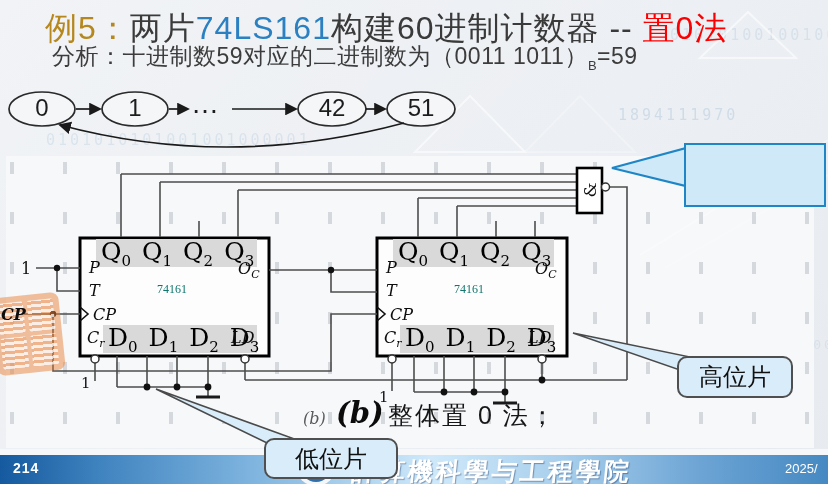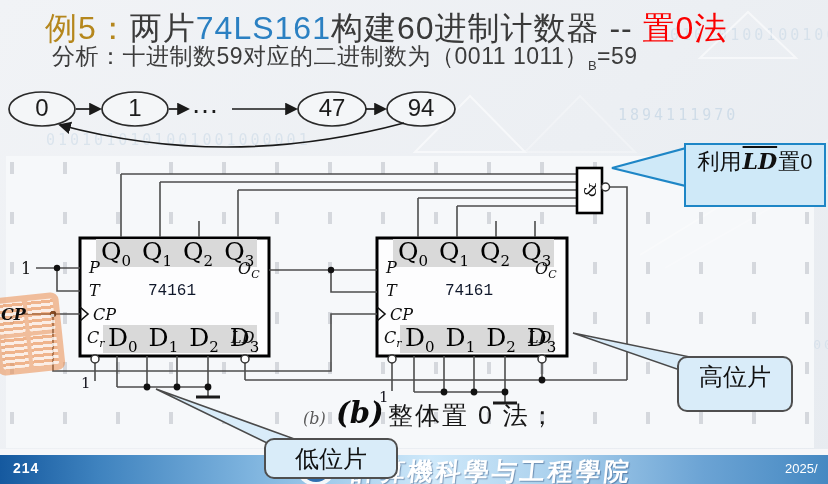--- a/index.html
+++ b/index.html
@@ -19,35 +19,35 @@
   .t2 { left:52px; top:41px; font-size:23px; font-weight:500; color:#3c3c3c; letter-spacing:0.5px; white-space:nowrap; z-index:3;}
   .t2 sub { font-size:13px; }
   
   .wm { font-family:"DejaVu Sans Mono",monospace; color:#b9cee0; letter-spacing:3px; font-size:15px; opacity:.55; z-index:0; white-space:nowrap;}
   
   .statenum { font-size:24px; color:#1c1c1c; text-align:center; z-index:3; }
   .dots { font-size:28px; color:#1c1c1c; z-index:3; letter-spacing:2px;}
   
   .pin { font-family:"DejaVu Serif",serif; font-style:italic; font-size:16px; color:#0d0d0d; z-index:3; white-space:nowrap;}
   .pin .ssub, .pin sub { font-size:11px; }
-  .chipnum { font-family:Liberation Mono, monospace; font-size:16px; color:#0f172a; z-index:3;}
+  .chipnum { font-family:Liberation Serif, serif; font-size:12px; color:#0f766e; z-index:3;}
   .qd { font-family:"DejaVu Serif",serif; font-size:25px; color:#000000; z-index:3; white-space:nowrap;}
   .qd .pr { margin-right:11px; }
   .qd sub { font-size:15px; }
   .serifnum { font-family:"DejaVu Serif",serif; font-size:16px; color:#0d0d0d; z-index:3;}
   .chipset { position:absolute; inset:0; z-index:3; pointer-events:none;}
   .chipset.high { transform:translateX(297px); }
   
   .callout1 { left:684px; top:143px; width:142px; height:64px; background:#cfe9f8;
               border:2.5px solid #1e86c6; z-index:4; padding-top:2px;}
   .c1line { text-align:center; font-size:22px; line-height:28px; color:#101010; font-weight:500;}
   .ld-ol { font-family:"DejaVu Serif",serif; font-style:italic; text-decoration:overline; font-weight:600; padding:0 1px;}
   .callout2 { background:#d9ecf9; border:2px solid #4f4f4f; border-radius:10px; z-index:5;
               text-align:center; color:#101010; font-weight:500;}
-  .callout-high { left:677px; top:356px; width:116px; height:56px; font-size:24px; line-height:38px; }
+  .callout-high { left:677px; top:356px; width:116px; height:42px; font-size:24px; line-height:38px; }
   .callout-low  { left:264px; top:438px; width:134px; height:41px; font-size:24px; line-height:37px; }
   
   .cap-small { left:303px; top:409px; font-family:"DejaVu Serif",serif; font-style:italic; font-size:16px; color:#5a5a5a; z-index:3;}
   .cap-b { left:336px; top:396px; font-family:"DejaVu Serif",serif; font-style:italic; font-weight:bold; font-size:29px; color:#0b0b0b; z-index:3;}
   .cap-text { left:388px; top:399px; font-size:25px; font-weight:500; color:#161616; letter-spacing:2px; z-index:3; white-space:nowrap;}
   .cr-tie { font-family:"DejaVu Serif",serif; font-size:15px; color:#14141e; z-index:3; }
   
   .seal { left:-6px; top:295px; width:68px; height:78px; transform:rotate(-6deg);
           background:rgba(235,126,52,.48); border-radius:8px; z-index:2;
           display:grid; grid-template-columns:1fr 1fr; grid-template-rows:1fr 1fr; gap:4px; padding:6px;}
@@ -235,22 +235,22 @@
 <div class="abs t1">
   <span class="gold">例5：</span><span>两片</span><span class="blue">74LS161</span><span>构建60进制计数器  -- </span><span class="red">置0法</span>
 </div>
 <div class="abs t2">
   <span>分析：十进制数59对应的二进制数为（0011 1011）</span><sub>B</sub><span>=59</span>
 </div>
 
 <div class="abs statenum" style="left:9px;top:94px;width:66px">0</div>
 <div class="abs statenum" style="left:102px;top:94px;width:66px">1</div>
 <div class="abs dots" style="left:191px;top:88px">…</div>
-<div class="abs statenum" style="left:298px;top:94px;width:68px">47</div>
-<div class="abs statenum" style="left:387px;top:94px;width:68px">94</div>
+<div class="abs statenum" style="left:298px;top:94px;width:68px">42</div>
+<div class="abs statenum" style="left:387px;top:94px;width:68px">51</div>
 
 <div class="abs serifnum" style="left:21px;top:259px">1</div>
 <div class="abs pin" style="left:1px;top:305px;font-weight:600">CP</div>
 <div class="abs cr-tie" style="left:81px;top:374px">1</div>
 <div class="abs cr-tie" style="left:379px;top:388px">1</div>
 
 <div class="chipset">
   <div class="abs pin" style="left:89px;top:258px">P</div>
   <div class="abs pin" style="left:89px;top:281px">T</div>
   <div class="abs pin" style="left:93px;top:305px">CP</div>
@@ -276,21 +276,20 @@
     <span class="pr"><span>Q</span><sub>0</sub></span><span class="pr"><span>Q</span><sub>1</sub></span><span class="pr"><span>Q</span><sub>2</sub></span><span class="pr"><span>Q</span><sub>3</sub></span>
   </div>
   <div class="abs qd" style="left:108px;top:323px">
     <span class="pr"><span>D</span><sub>0</sub></span><span class="pr"><span>D</span><sub>1</sub></span><span class="pr"><span>D</span><sub>2</sub></span><span class="pr"><span>D</span><sub>3</sub></span>
   </div>
   <div class="abs pin" style="left:238px;top:259px"><span>O</span><sub class="ssub">C</sub></div>
   <div class="abs pin" style="left:231px;top:328px">LD</div>
 </div>
 
 <div class="abs callout1">
-  <div class="c1line"><span>利用</span><span class="ld-ol">LD</span><span>置0</span></div>
 </div>
 <div class="abs callout2 callout-high">高位片</div>
 <div class="abs callout2 callout-low">低位片</div>
 
 <div class="abs cap-small">(b)</div>
 <div class="abs cap-b">(b)</div>
 <div class="abs cap-text">整体置 0 法；</div>
 
 <div class="abs footer-strip"></div>
 <div class="abs footer">

